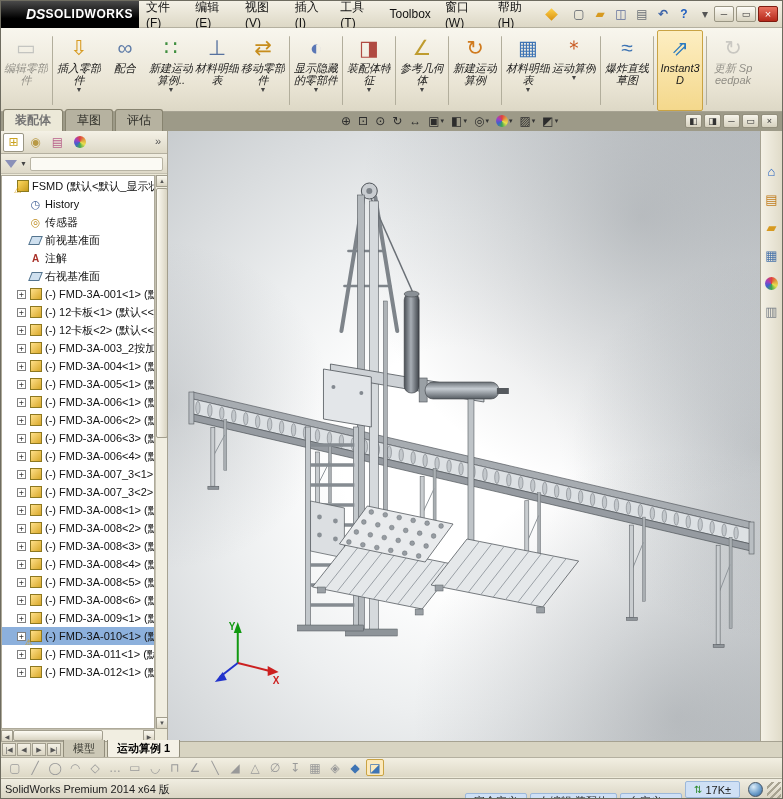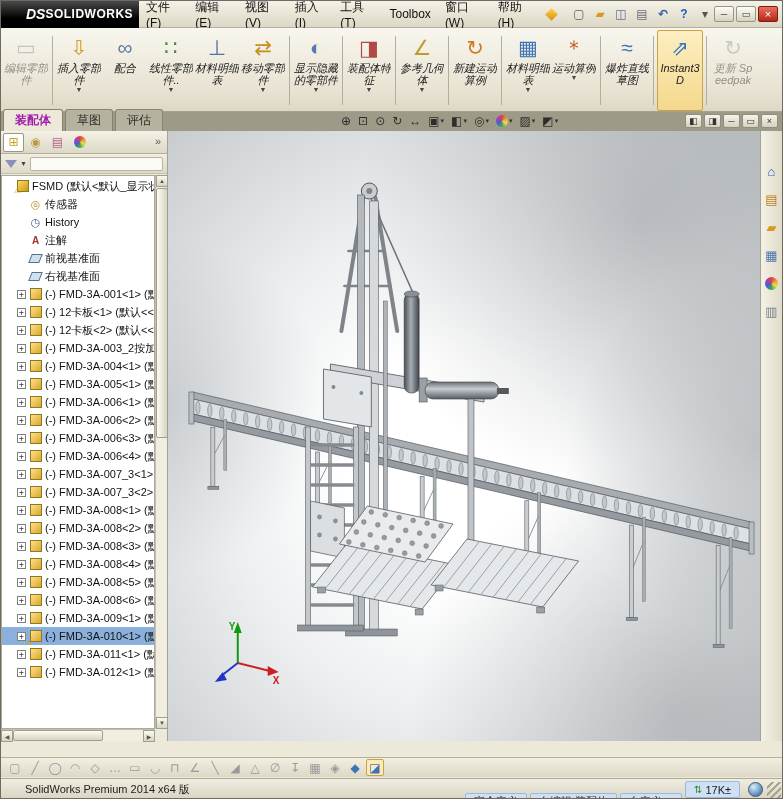--- a/index.html
+++ b/index.html
@@ -42,21 +42,21 @@
   .rbtn.has-dd .dd{display:block;}
   .rbtn.disabled{opacity:.45;}
   .rbtn.active{background:linear-gradient(#fdeec2,#f4d88c);border-color:#c9a344;}
   .rbtn.sep{width:1px;padding:0;margin:6px 3px;background:#b2ae9c;border:none;}
 
   
   .tabrow{position:absolute;left:0;top:111px;right:0;height:19px;background:#9d9a88;
           display:flex;align-items:flex-end;}
   .ctab{padding:2px 11px 2px;font-size:12px;background:#b6b2a0;border:1px solid #87836f;border-bottom:none;
         border-radius:3px 3px 0 0;margin-left:2px;color:#30302a;}
-  .ctab.active{background:#ece9d8;font-weight:bold;color:#a21caf;font-family:Liberation Mono, monospace;}
+  .ctab.active{background:#ece9d8;font-weight:bold;color:#737373;font-family:Liberation Mono, monospace;}
   .viewtb{position:absolute;left:338px;top:1px;display:flex;align-items:center;gap:3px;}
   .vt{display:flex;align-items:center;gap:1px;padding:1px 2px;border-radius:2px;color:#2c2c2c;}
   .vtg{font-style:normal;font-size:12px;line-height:14px;}
   .vt .dd{display:none;font-size:7px;color:#333;}
   .vt.has-dd .dd{display:inline;}
   .vt.ball .vtg{width:12px;height:12px;border-radius:50%;display:inline-block;
      background:conic-gradient(#e04040,#e0a040,#e8e050,#40a850,#4060d0,#a040c0,#e04040);}
   .docbtns{position:absolute;right:4px;top:2px;display:flex;gap:2px;}
   .docbtn{width:17px;height:14px;display:flex;align-items:center;justify-content:center;font-size:9px;
           background:linear-gradient(#f6f4ea,#d6d1bf);border:1px solid #928e7c;border-radius:2px;color:#333;}
@@ -193,21 +193,21 @@
              background:linear-gradient(#f2efe2,#ddd8c6);border-top:1px solid #b4b0a0;
              display:flex;align-items:center;gap:2px;padding:0 5px;}
   .skicon{width:18px;height:17px;display:flex;align-items:center;justify-content:center;
           font-size:12px;color:var(--c,#999);border:1px solid transparent;border-radius:2px;}
   .skicon.active{background:#fce9bc;border-color:#c9a344;}
 
   
   .statusbar{position:absolute;left:0;top:777px;right:0;height:22px;
              background:linear-gradient(#f0ede1,#d8d3c1);border-top:1px solid #aeaa9a;
              display:flex;align-items:center;font-size:11px;color:#222;}
-  .sb-left{padding-left:24px;}
+  .sb-left{padding-left:4px;}
   .sb-fill{flex:1;}
   .seg{display:flex;align-items:center;gap:4px;padding:2px 8px;margin-left:3px;height:17px;}
   .seg.highlight{background:#cfe0f5;border:1px solid #9cb8da;border-radius:2px;}
   .seg .dd{display:none;font-size:7px;color:#345;}
   .seg.has-dd .dd{display:inline;}
   .netseg{display:flex;align-items:center;gap:3px;padding:2px 8px;margin-left:3px;height:17px;
           background:#cfe0f5;border:1px solid #9cb8da;border-radius:2px;}
   .netarrow{color:#2c8a2c;font-size:10px;}
   .globe{width:15px;height:15px;border-radius:50%;margin:0 4px 0 8px;flex:none;
          background:radial-gradient(circle at 35% 30%, #dcecf8, #6fa0cc 55%, #2f5e92);border:1px solid #456;}
@@ -298,21 +298,21 @@
           <i class="rglyph">∞</i>
         </span>
         <span class="rlabel">配合</span>
 
       </div>
 
       <div class="rbtn has-dd" style="--c: #3f8f3f;">
         <span class="ricon">
           <i class="rglyph">∷</i>
         </span>
-        <span class="rlabel">线性零部件..</span>
+        <span class="rlabel">新建运动算例..</span>
         <span class="dd">▼</span>
       </div>
 
       <div class="rbtn" style="--c: #56719f;">
         <span class="ricon">
           <i class="rglyph">⊥</i>
         </span>
         <span class="rlabel">材料明细表</span>
 
       </div>
@@ -552,42 +552,42 @@
       <div class="tree-wrap">
 
           <div class="tree-row warn icon-root">
             <span class="expander">+</span>
             <span class="ticon">
               <span class="warnmark">⚠</span>
             </span>
             <span class="tlabel">FSMD (默认&lt;默认_显示状</span>
           </div>
 
+          <div class="tree-row icon-history">
+            <span class="expander">+</span>
+            <span class="ticon"></span>
+            <span class="tlabel">History</span>
+          </div>
+
           <div class="tree-row icon-sensors">
             <span class="expander">+</span>
             <span class="ticon"></span>
             <span class="tlabel">传感器</span>
           </div>
 
-          <div class="tree-row icon-history">
-            <span class="expander">+</span>
-            <span class="ticon"></span>
-            <span class="tlabel">History</span>
+          <div class="tree-row icon-plane">
+            <span class="expander">+</span>
+            <span class="ticon"></span>
+            <span class="tlabel">前视基准面</span>
           </div>
 
           <div class="tree-row icon-annotations">
             <span class="expander">+</span>
             <span class="ticon"></span>
             <span class="tlabel">注解</span>
-          </div>
-
-          <div class="tree-row icon-plane">
-            <span class="expander">+</span>
-            <span class="ticon"></span>
-            <span class="tlabel">前视基准面</span>
           </div>
 
 
           <div class="tree-row icon-plane">
             <span class="expander">+</span>
             <span class="ticon"></span>
             <span class="tlabel">右视基准面</span>
           </div>
 
 
@@ -974,20 +974,38 @@
         <div class="tpicon ball">
           <i class="tg"></i>
         </div>
 
         <div class="tpicon" style="--c: #7a8088;">
           <i class="tg">▥</i>
         </div>
       </div>
   </div>
 
+  <div class="bottomtabs">
+    <div style="display:flex;align-items:center;">
+
+        <span class="navbtn">|◀</span>
+
+        <span class="navbtn">◀</span>
+
+        <span class="navbtn">▶</span>
+
+        <span class="navbtn">▶|</span>
+      </div>
+    <div style="display:flex;align-items:center;">
+
+        <span class="btab">模型</span>
+
+        <span class="btab active">运动算例 1</span>
+      </div>
+  </div>
 
   <div class="sketchbar">
 
       <span class="skicon">▢</span>
 
       <span class="skicon">╱</span>
 
       <span class="skicon">◯</span>
 
       <span class="skicon">◠</span>

